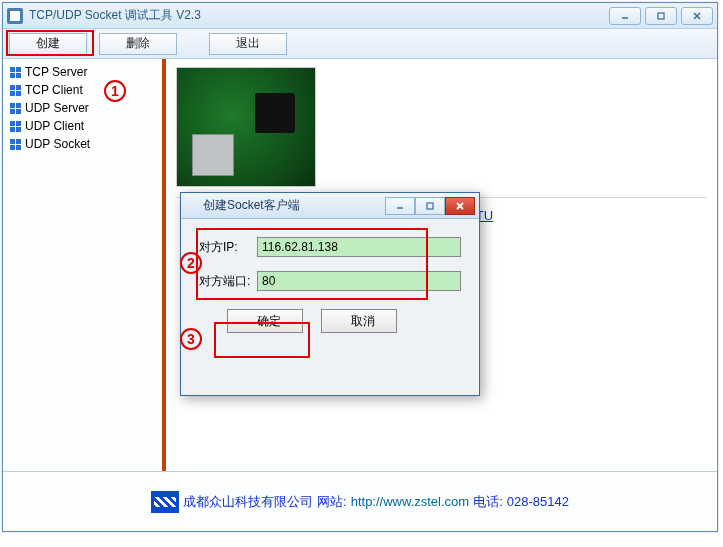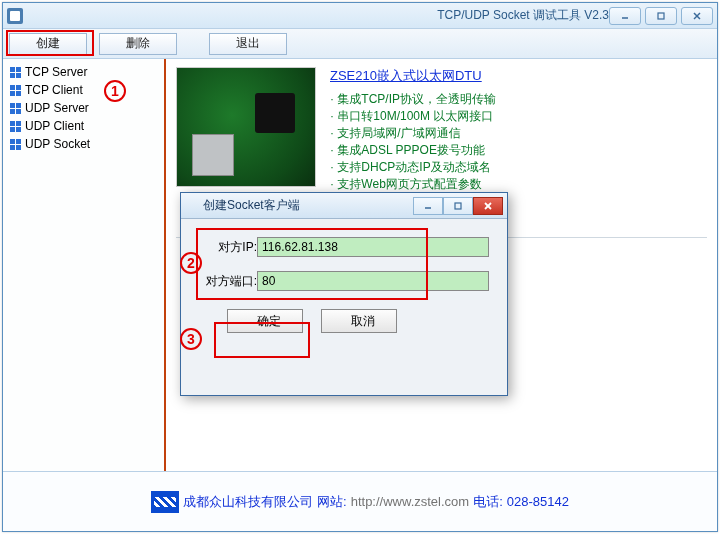--- a/index.html
+++ b/index.html
@@ -33,21 +33,21 @@
     width: 16px; height: 16px;
     background: #4a7db0;
     border-radius: 2px;
     margin-right: 6px;
     position: relative;
   }
   .titlebar .app-icon::after{
     content:""; position:absolute; left:3px; top:3px; width:10px; height:10px;
     background:#fff; border-radius:1px;
   }
-  .titlebar .title-text { color: #2b5a88; font-size: 12px; flex: 1; text-align: right; }
+  .titlebar .title-text { color: #2b5a88; font-size: 12px; flex: 1; }
   .win-controls { display: flex; gap: 4px; }
   .win-btn {
     width: 32px; height: 18px;
     border: 1px solid #8fb5d6;
     border-radius: 3px;
     background: linear-gradient(#f5faff,#dceaf7);
     display:flex; align-items:center; justify-content:center;
     color:#3a6a9a;
     cursor:pointer;
   }
@@ -70,21 +70,21 @@
     font-size:12px;
     color:#222;
   }
   
   .main-area {
     display:flex;
     height: calc(100% - 56px - 60px);
   }
   .sidebar {
     width: 163px;
-    border-right: 2px solid #c2410c;
+    border-right: 4px solid #c2410c;
     background:#fdfefe;
     padding:4px 6px;
     position:relative;
   }
   .tree-item {
     display:flex; align-items:center;
     height:18px;
     cursor:pointer;
     color:#000;
   }
@@ -138,26 +138,26 @@
   }
   .footer-logo {
     width:28px; height:22px; background:#0a4ad0;
     position:relative;
   }
   .footer-logo::after{
     content:""; position:absolute; left:3px; top:6px; width:22px; height:10px;
     background:linear-gradient(45deg,#fff 25%,transparent 25%,transparent 50%,#fff 50%,#fff 75%,transparent 75%);
     background-size:8px 8px;
   }
-  .footer a { color:#737373; text-decoration:none; }
+  .footer a { color:#0369a1; text-decoration:none; }
   
   .dialog {
     position:absolute;
     left:180px; top:192px;
-    width:328px; height:204px;
+    width:300px; height:204px;
     border:1px solid #3a6aa0;
     background:#eef2f6;
     box-shadow:3px 3px 12px rgba(0,0,0,0.35);
     z-index:10;
   }
   .dlg-titlebar {
     height:26px;
     background:linear-gradient(#f0f6fc,#d2e4f4);
     border-bottom:1px solid #a0b8d0;
     display:flex; align-items:center; padding:0 4px;
@@ -172,21 +172,21 @@
     display:flex;align-items:center;justify-content:center;
     cursor:pointer; color:#3a6a9a;
   }
   .dlg-btn-tb.close {
     background:linear-gradient(#e86a5a,#c73424);
     border-color:#a02818;
     color:#fff;
   }
   .dlg-body { padding:18px 18px 10px 18px; }
   .form-row { display:flex; align-items:center; margin-bottom:14px; }
-  .form-label { width:58px; color:#000; font-size:12px;text-align:right; }
+  .form-label { width:58px; color:#000; font-size:12px; }
   .form-input {
     flex:1; height:20px;
     background:#c0edc0;
     border:1px solid #888;
     padding:8px 4px;
     font-size:12px;
     color:#000;
   }
   .dlg-buttons {
     display:flex; gap:18px; margin-top:18px; margin-left:28px;
@@ -300,33 +300,20 @@
             <span></span>
             <span></span>
           </span>
         <span>UDP Socket</span>
       </div>
     </div>
 
     <div class="content">
       <div class="product">
         <div class="product-img"></div>
-        <div class="product-info">
-          <div class="product-title">ZSE210嵌入式以太网DTU</div>
-          <ul class="spec-list">
-            <li>集成TCP/IP协议，全透明传输</li>
-            <li>串口转10M/100M 以太网接口</li>
-            <li>支持局域网/广域网通信</li>
-            <li>集成ADSL PPPOE拨号功能</li>
-            <li>支持DHCP动态IP及动态域名</li>
-            <li>支持Web网页方式配置参数</li>
-            <li>I/O检测及控制接口</li>
-            <li>，易于嵌入集成</li>
-          </ul>
-        </div>
       </div>
       <div class="product" style="border-bottom:none">
         <div style="width:140px"></div>
         <div class="product-info" style="margin-left:120px">
           <div class="product-title">PRS DTU</div>
         </div>
       </div>
     </div>
   </div>
 

